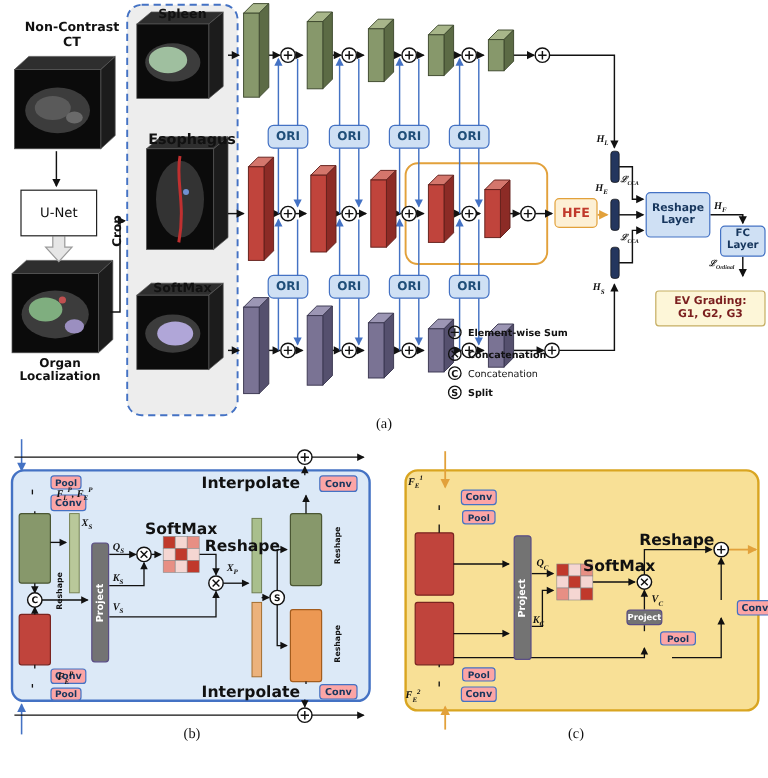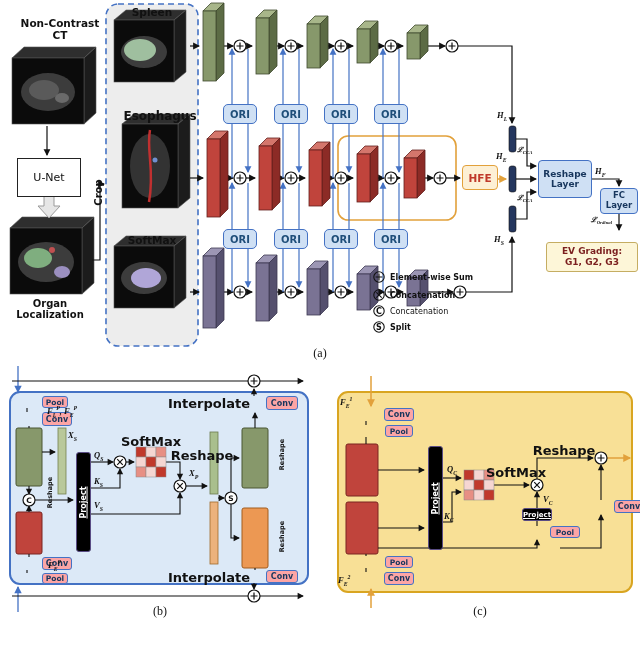--- a/index.html
+++ b/index.html
@@ -4,21 +4,21 @@
 <style>
   html,body{margin:0;padding:0;background:#fff;}
   #root{position:relative;width:640px;height:648px;background:#fff;font-family:"DejaVu Sans",sans-serif;color:#111;overflow:hidden;}
   #gfx{position:absolute;left:0;top:0;}
   .b{position:absolute;box-sizing:border-box;}
   .ctr{display:flex;align-items:center;justify-content:center;text-align:center;}
   .lbl{font-weight:bold;}
   .bluebox{background:#cfe0f4;border:1.3px solid #4472c4;border-radius:4px;color:#17365d;font-weight:bold;}
   .smallbox{background:#fca5a5;border:1.1px solid #4472c4;border-radius:3px;color:#17365d;font-weight:bold;font-size:7.5px;margin-left:28px;}
   .oribox{background:#cfe0f4;border:1.4px solid #4472c4;border-radius:5px;color:#1f4e79;font-weight:bold;font-size:10px;}
-  .purple{background:#000000;border:1.2px solid #5a4d85;border-radius:3px;color:#fff;text-decoration:underline;}
+  .purple{background:#737373;border:1.2px solid #5a4d85;border-radius:3px;color:#fff;}
   .rot{transform:rotate(-90deg);transform-origin:center;white-space:nowrap;}
   .rotxt{transform:rotate(-90deg);white-space:nowrap;font-size:8px;font-weight:bold;color:#fff;}
   .m{font-family:"Liberation Serif",serif;font-style:italic;font-weight:bold;font-size:8.5px;white-space:nowrap;}
   .m sub,.m sup{font-size:68%;}
   .tiny{font-size:13px;font-weight:bold;}
   .cap{font-family:"Liberation Serif",serif;font-size:12px;}
 </style>
 </head>
 <body>
 

